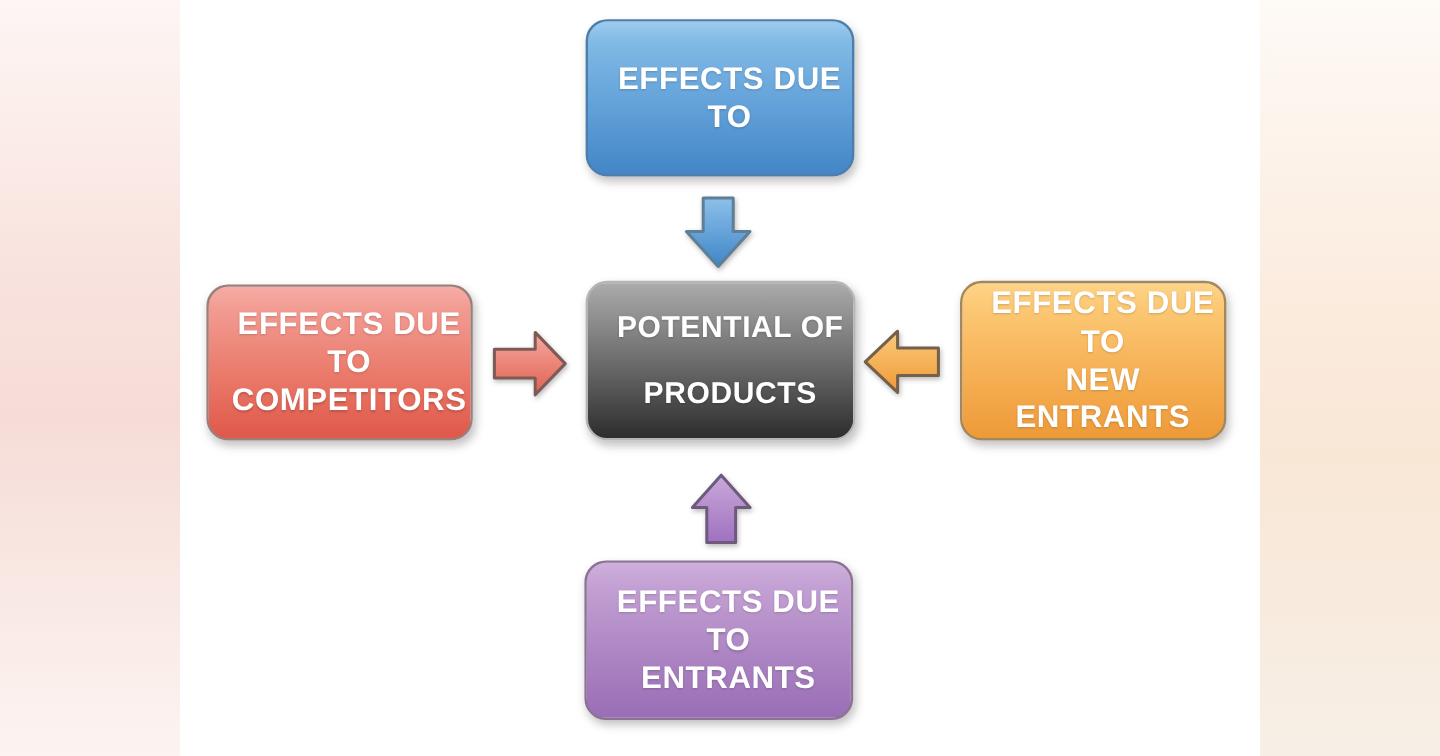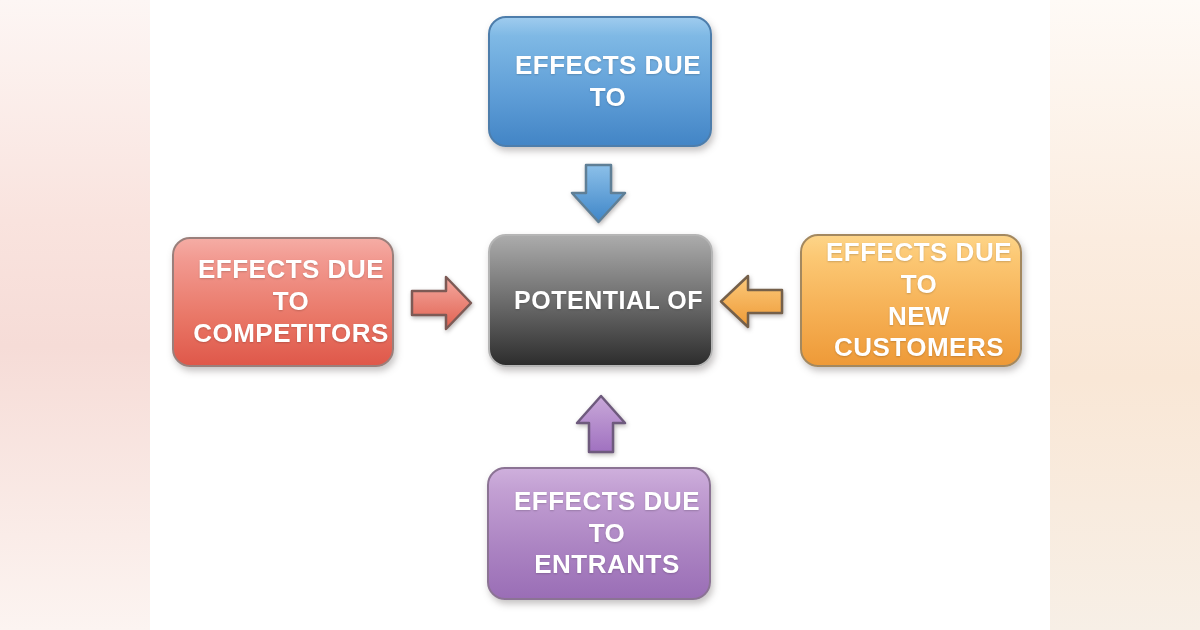--- a/index.html
+++ b/index.html
@@ -59,25 +59,26 @@
     <span>EFFECTS DUE TO</span>
   </div>
 
   <div id="node-competitors" class="node node-outer">
     <span>EFFECTS DUE TO</span>
     <span>COMPETITORS</span>
   </div>
 
   <div id="node-center" class="node node-center">
     <span>POTENTIAL OF</span>
+    <span>PRODUCTS</span>
   </div>
 
   <div id="node-newentrants" class="node node-outer">
     <span>EFFECTS DUE TO</span>
-    <span>NEW CUSTOMERS</span>
+    <span>NEW ENTRANTS</span>
   </div>
 
   <div id="node-suppliers" class="node node-outer">
     <span>EFFECTS DUE TO</span>
     <span>ENTRANTS</span>
   </div>
 
   <svg id="arrow-customers" class="arrow" width="57" height="62" viewBox="0 0 57 62">
     <defs>
       <linearGradient id="g-blue" x1="0" y1="0" x2="0" y2="1">

